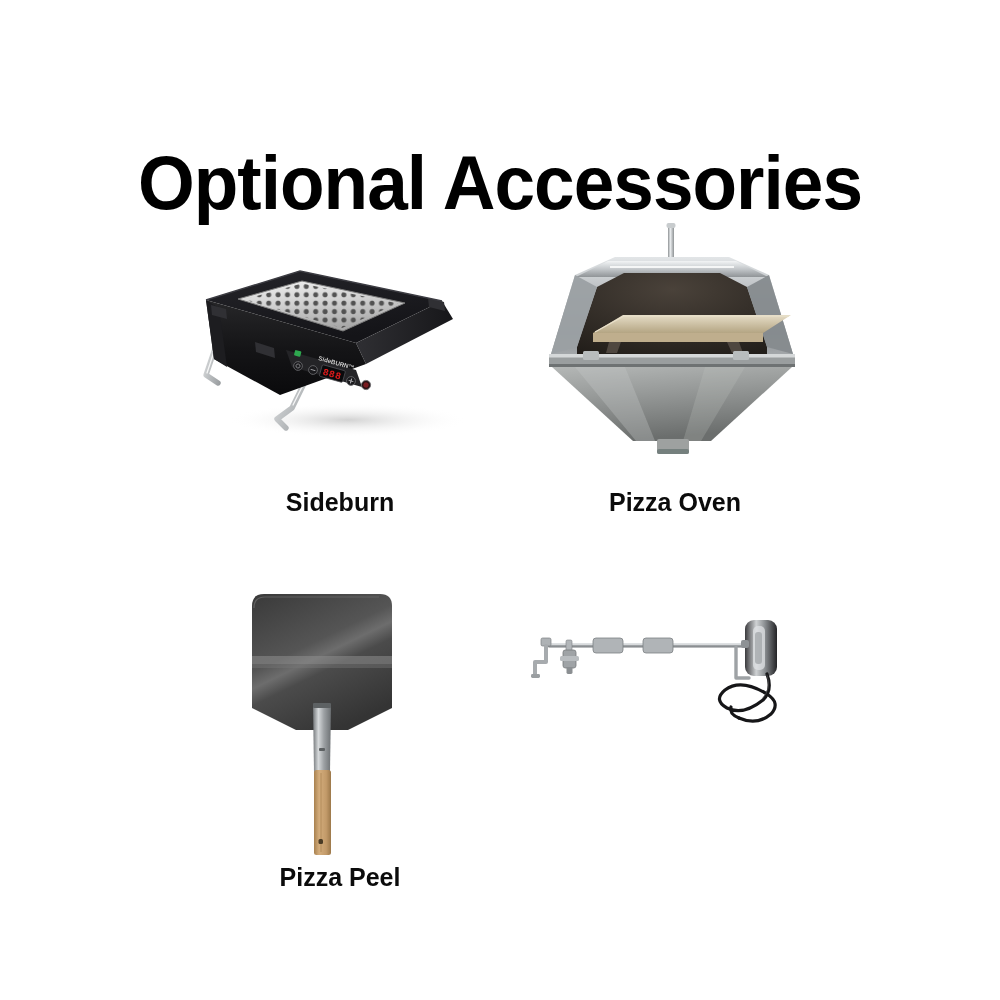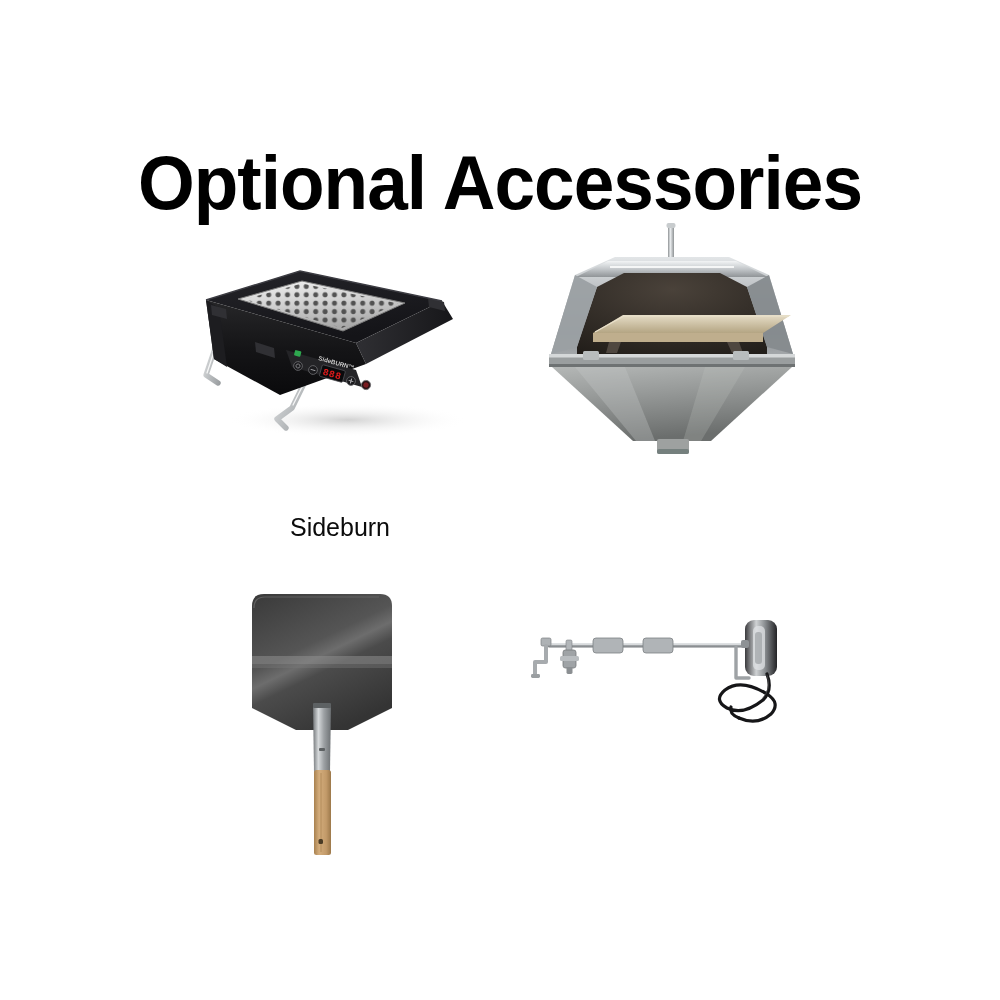--- a/index.html
+++ b/index.html
@@ -66,25 +66,24 @@
     width: 340px;
     height: 272px;
   }
   .caption {
     position: absolute;
     left: 0;
     top: 272px;
     width: 340px;
     text-align: center;
     font-size: 25px;
-    font-weight: normal;
+    font-weight: bold;
     color: #0b0b0b;
     line-height: 1.2;
     white-space: nowrap;
-    margin-top: 25px;
   }
 
   svg { display: block; overflow: visible; }
 </style>
 </head>
 <body>
 
 <div class="page">
 
   <h1 class="page-title">Optional Accessories</h1>
@@ -264,20 +263,21 @@
           <rect x="228" y="136" width="16" height="9" rx="1.5" fill="#b8bcbd"></rect>
 
           <path d="M47 152 L287 152 L206 226 L128 226 Z" fill="url(#baseG)"></path>
           <path d="M70 152 L120 152 L150 226 L131 226 Z" fill="#c4c7c6" opacity="0.35"></path>
           <path d="M200 152 L240 152 L196 226 L178 226 Z" fill="#bfc2c1" opacity="0.25"></path>
 
           <rect x="152" y="224" width="32" height="15" rx="2" fill="#9ea1a0"></rect>
           <rect x="152" y="234" width="32" height="5" rx="2" fill="#75807e"></rect>
         </svg>
       </div>
+      <div class="caption">Pizza Oven</div>
     </div>
 
     <div class="cell cell-2">
       <div class="figure">
         <svg width="340" height="272" viewBox="0 0 340 272">
           <defs>
             <linearGradient id="bladeG" x1="0.1" y1="0" x2="0.6" y2="1">
               <stop offset="0" stop-color="#3c3c3c"></stop>
               <stop offset="0.42" stop-color="#555555"></stop>
               <stop offset="0.52" stop-color="#6d6d6d"></stop>
@@ -307,20 +307,21 @@
 
           <path d="M143 114 L161 114 L160 182 L144 182 Z" fill="url(#shaftG)"></path>
           <rect x="143" y="113" width="18" height="5" rx="1" fill="#5d6163"></rect>
           <rect x="149" y="158" width="6" height="3" rx="1" fill="#5c6062"></rect>
 
           <rect x="144" y="180" width="17" height="85" rx="2.5" fill="url(#woodG)"></rect>
           <rect x="150" y="183" width="2" height="79" fill="#b08a58" opacity="0.45"></rect>
           <rect x="148.5" y="249" width="4.5" height="5" rx="1.5" fill="#4a3b25"></rect>
         </svg>
       </div>
+      <div class="caption">Pizza Peel</div>
     </div>
 
     <div class="cell cell-3">
       <div class="figure">
         <svg width="340" height="272" viewBox="0 0 340 272">
           <defs>
             <linearGradient id="rodG" x1="0" y1="0" x2="0" y2="1">
               <stop offset="0" stop-color="#d7dadc"></stop>
               <stop offset="0.45" stop-color="#a8acaf"></stop>
               <stop offset="1" stop-color="#74787b"></stop>

